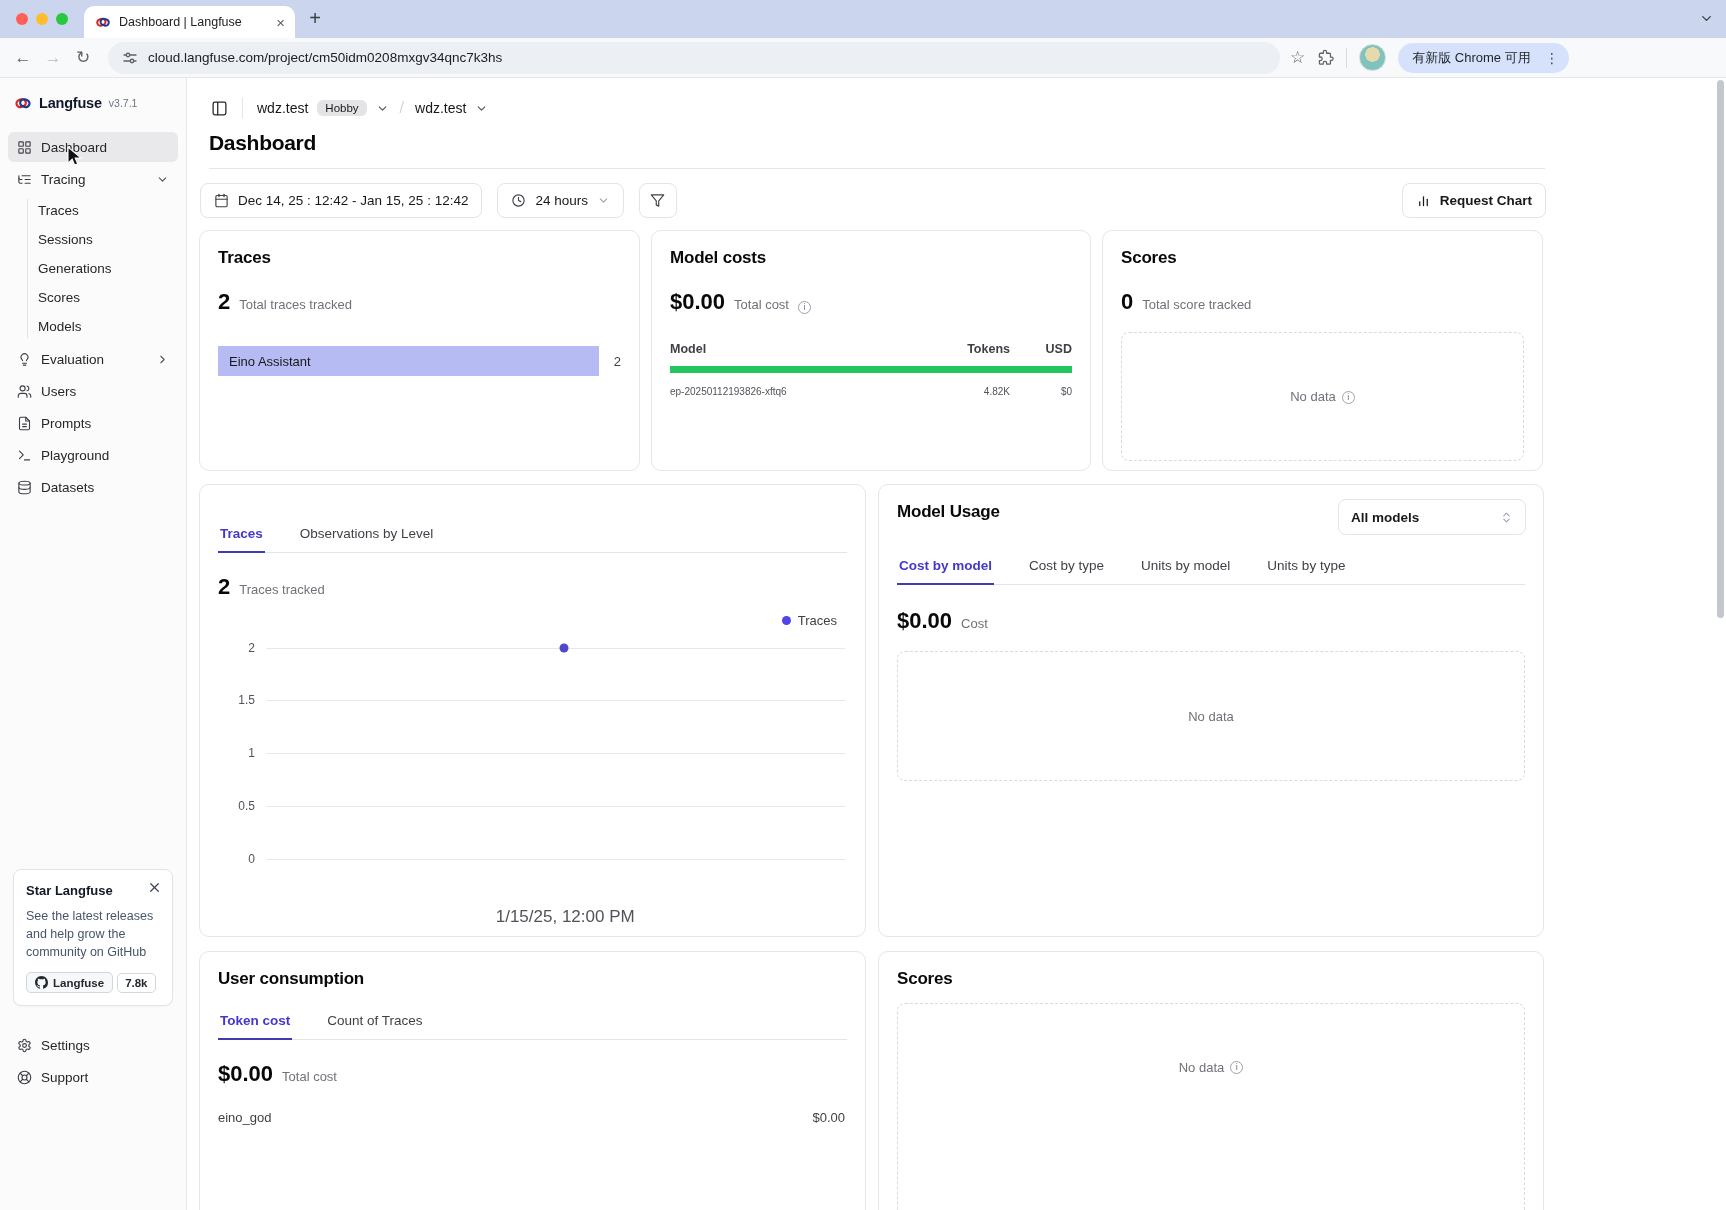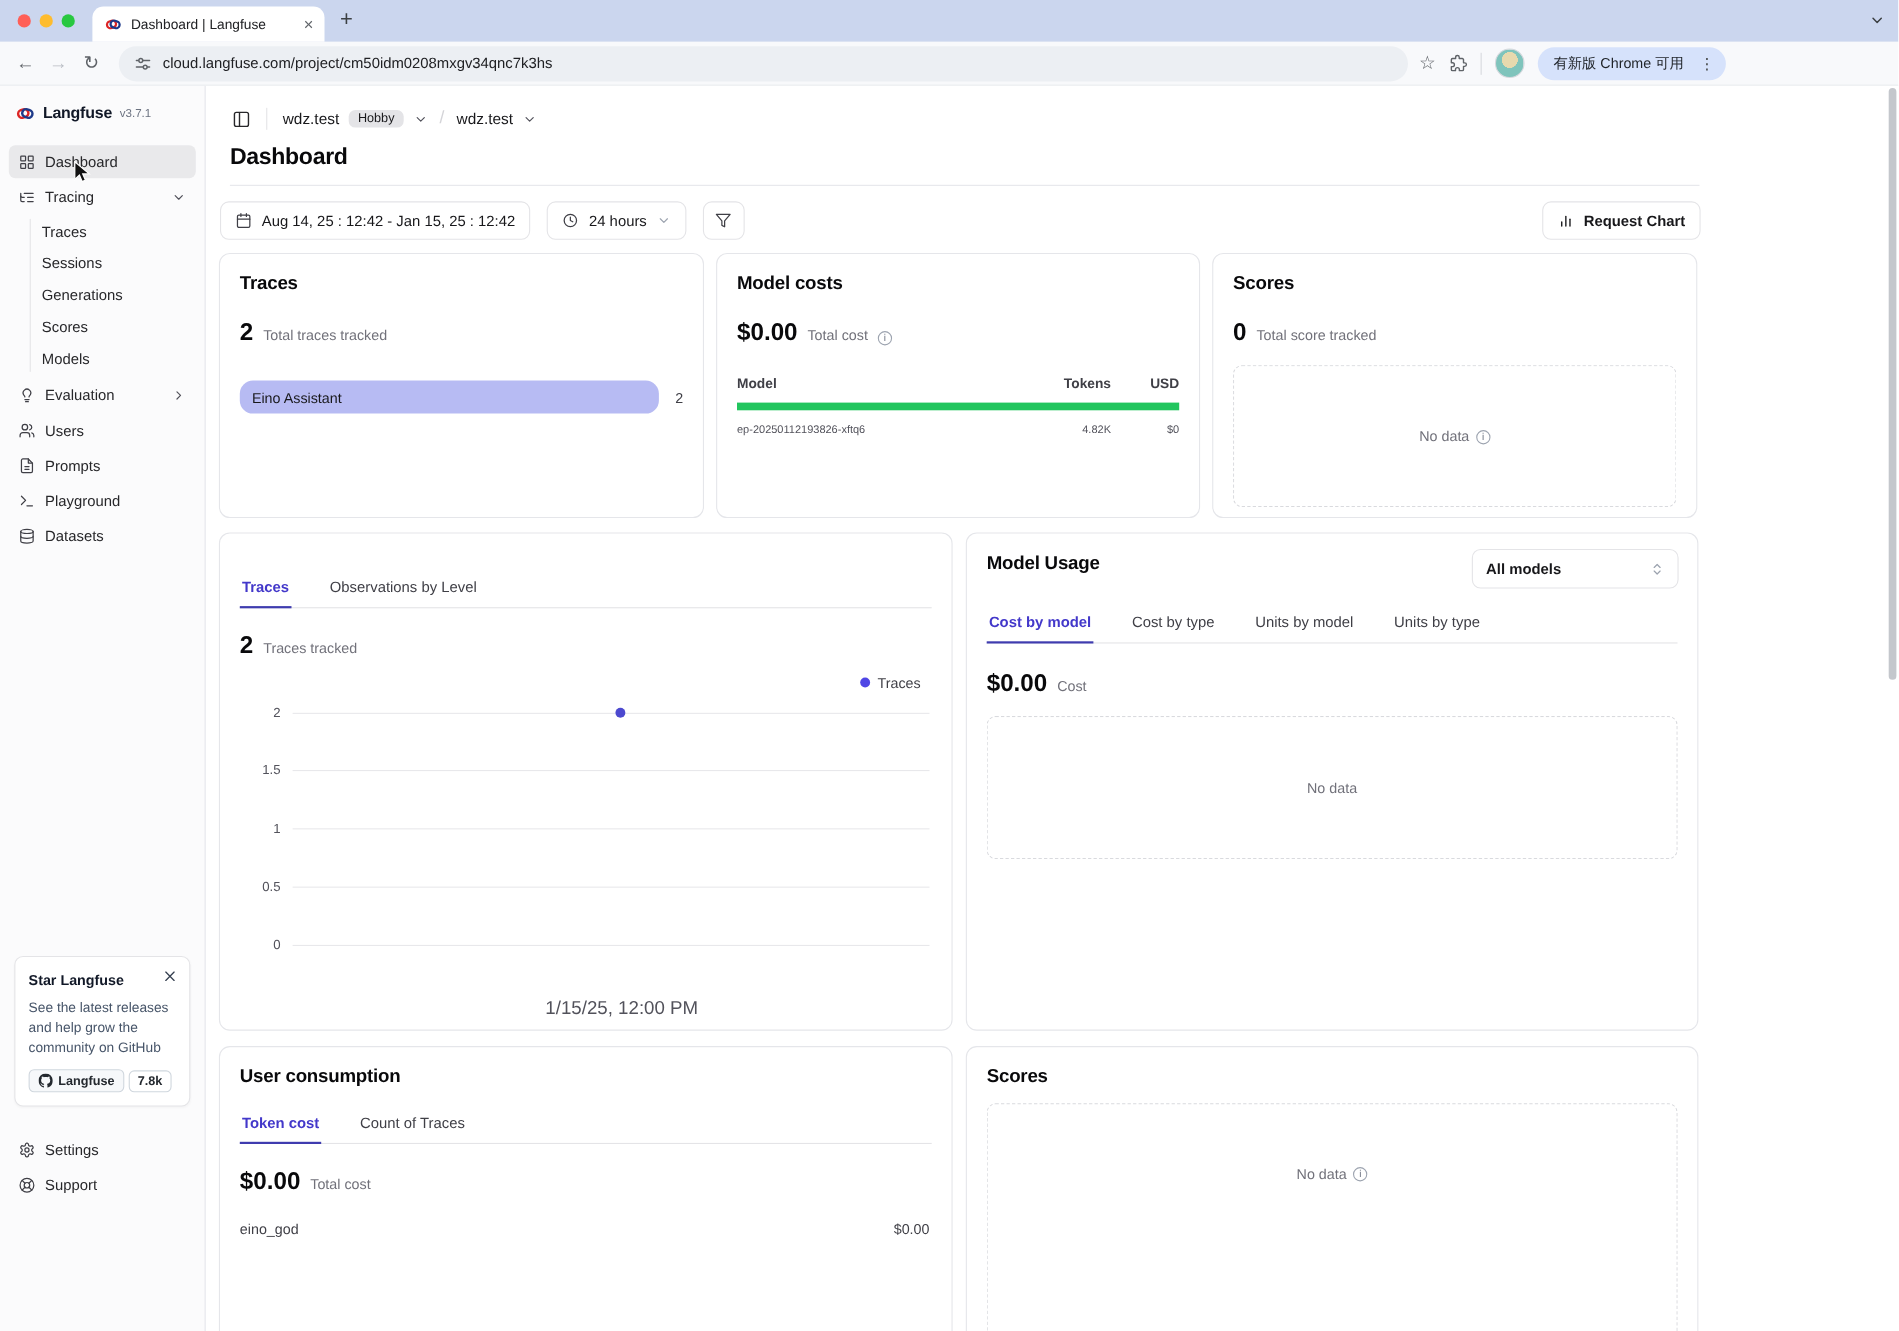--- a/index.html
+++ b/index.html
@@ -76,21 +76,21 @@
   .row1 { display:grid; grid-template-columns:441px 440px 441px; gap:11px; margin-top:12px; width:1346px; }
   .card { border:1px solid #e5e6ea; border-radius:10px; background:#fff; padding:17px 18px; position:relative; }
   .row1 .card { height:241px; }
   .card-title { font-size:17px; font-weight:700; color:#09090b; letter-spacing:-0.2px; }
   .stat { display:flex; align-items:baseline; gap:9px; margin-top:21px; }
   .stat-num { font-size:22px; font-weight:700; color:#09090b; }
   .stat-label { font-size:13px; color:#71717a; }
   .info-i { display:inline-flex; width:13px; height:13px; border:1px solid #9ca3af; border-radius:50%; color:#6b7280; font-size:9px; align-items:center; justify-content:center; line-height:1; transform:translateY(1px); flex-shrink:0; }
 
   .hbar-row { display:flex; align-items:center; margin-top:31px; gap:10px; }
-  .hbar { flex:1; height:30px; background:#b7bbf3; border-radius:12px; display:flex; align-items:center; padding-left:11px; font-size:13px; color:#18181b; }
+  .hbar { flex:1; height:30px; background:#b7bbf3; border-radius:0; display:flex; align-items:center; padding-left:11px; font-size:13px; color:#18181b; }
   .hbar-val { font-size:13px; color:#3f3f46; width:12px; text-align:right; }
 
   .mc-table { margin-top:27px; }
   .mc-head { display:flex; font-size:12.5px; font-weight:700; color:#3f3f46; padding-bottom:10px; border-bottom:7px solid #22c55e; }
   .mc-row { display:flex; font-size:10px; color:#52525b; padding-top:13px; }
   .col-model { flex:1; text-align:left; } .col-tokens { width:85px; text-align:right; } .col-usd { width:62px; text-align:right; }
 
   .empty-box { border:1px dashed #d9dade; border-radius:8px; display:flex; align-items:center; justify-content:center; gap:6px; color:#71717a; font-size:13px; }
   .scores-empty { margin-top:17px; height:129px; }
 
@@ -360,21 +360,21 @@
       <div class="header-divider"></div>
 
       <div class="filter-row">
         <div class="pill">
           <svg width="15" height="15" viewBox="0 0 24 24" fill="none" stroke="#3f3f46" stroke-width="1.8" stroke-linecap="round" stroke-linejoin="round">
               <rect x="3" y="4" width="18" height="18" rx="2"></rect>
               <line x1="16" y1="2" x2="16" y2="6"></line>
               <line x1="8" y1="2" x2="8" y2="6"></line>
               <line x1="3" y1="10" x2="21" y2="10"></line>
             </svg>
-          <span>Aug 14, 25 : 12:42 - Jan 15, 25 : 12:42</span>
+          <span>Dec 14, 25 : 12:42 - Jan 15, 25 : 12:42</span>
         </div>
         <div class="pill time-pill">
           <svg width="15" height="15" viewBox="0 0 24 24" fill="none" stroke="#3f3f46" stroke-width="1.8" stroke-linecap="round" stroke-linejoin="round">
               <circle cx="12" cy="12" r="9"></circle>
               <polyline points="12 7 12 12 15.5 13.8"></polyline>
             </svg>
           <span>24 hours</span>
           <svg width="13" height="13" viewBox="0 0 24 24" fill="none" stroke="#9ca3af" stroke-width="2" stroke-linecap="round" stroke-linejoin="round">
               <polyline points="6 9 12 15 18 9"></polyline>
             </svg>

